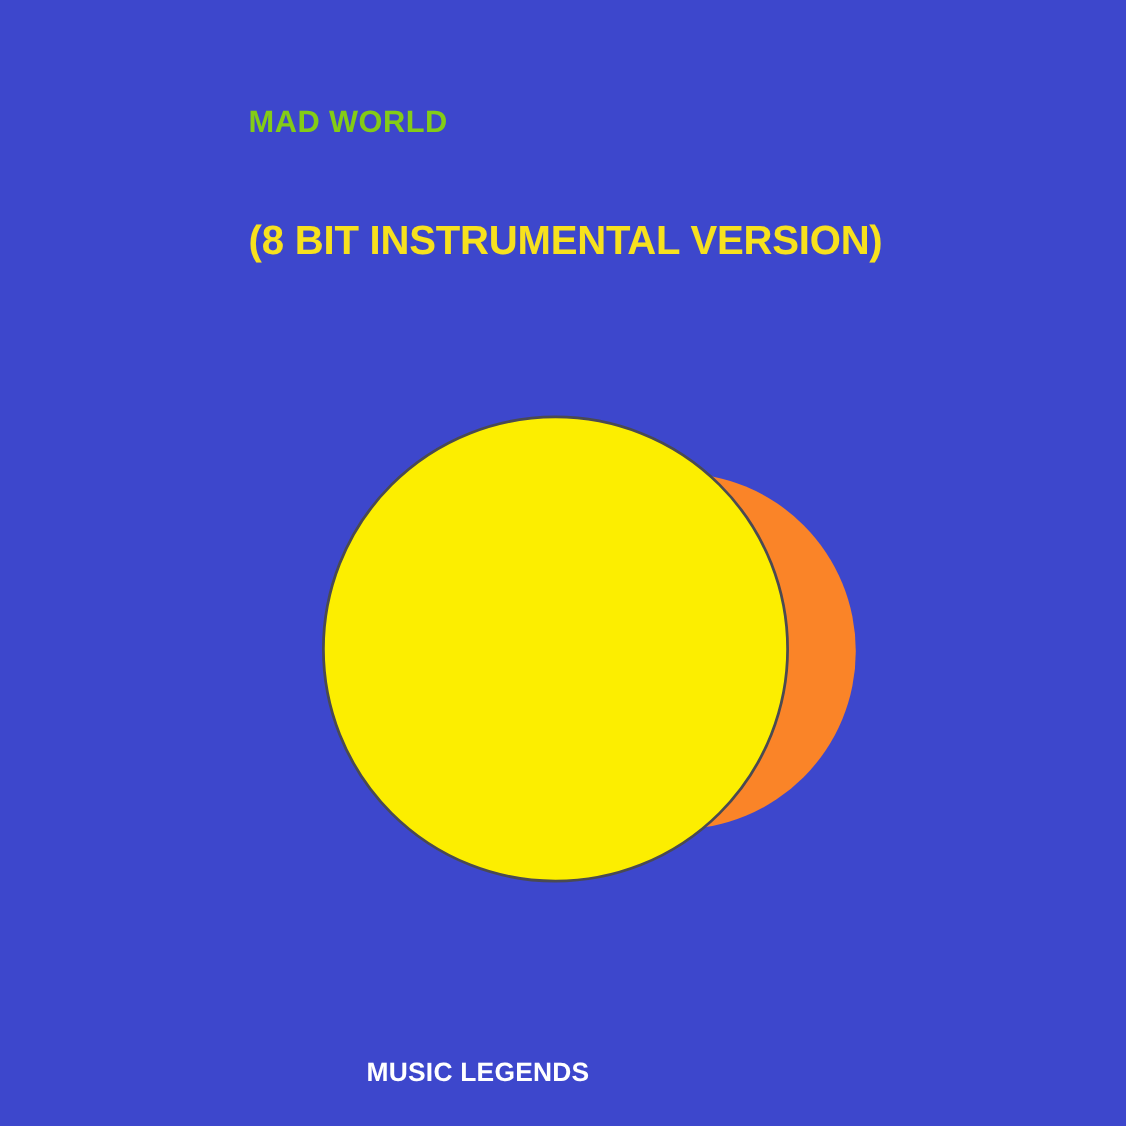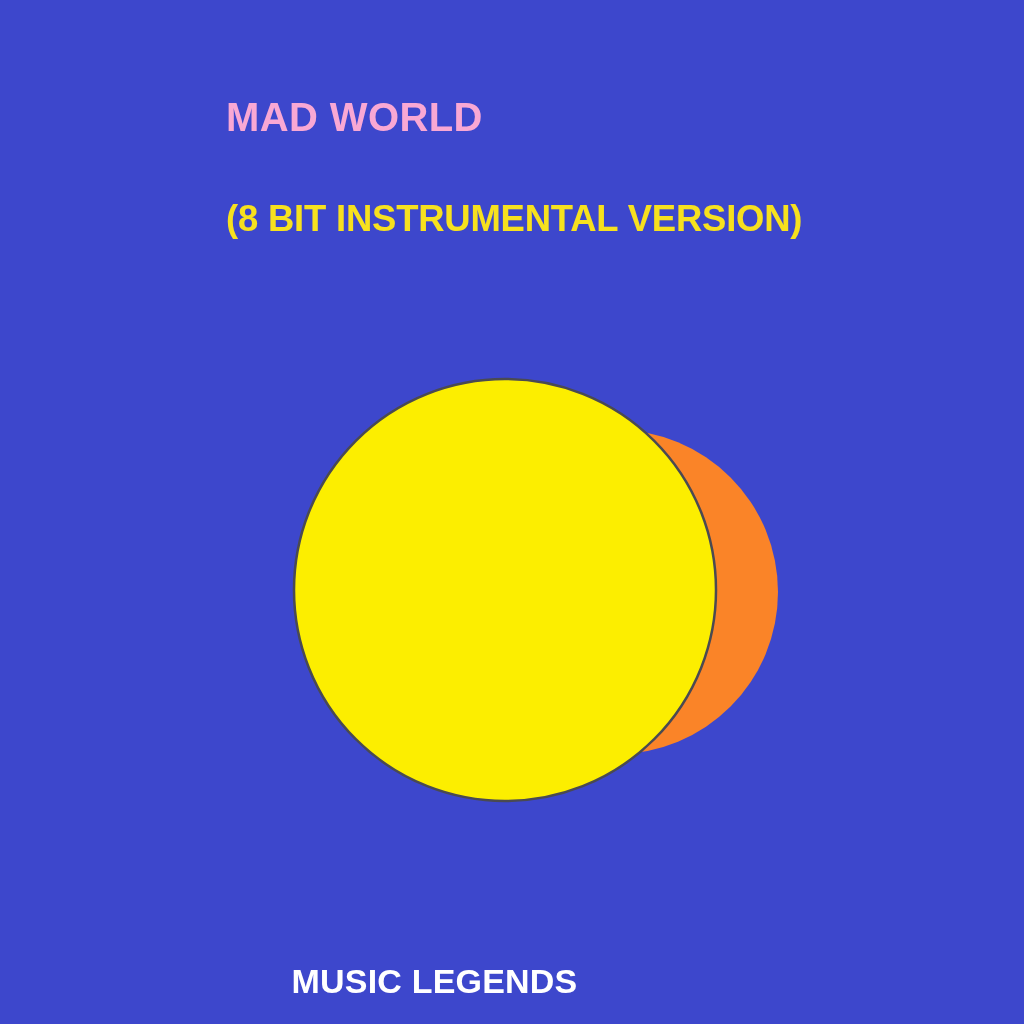--- a/index.html
+++ b/index.html
@@ -29,24 +29,24 @@
 
   
   .title-block {
     position: absolute;
     left: 226px;
     top: 96px;
     width: 700px;
   }
   .cover-title {
     margin: 0;
-    color: #f9a8d4;
+    color: #84cc16;
     font-family: "Liberation Sans", sans-serif;
     font-weight: bold;
-    font-size: 40px;
+    font-size: 28px;
     letter-spacing: 0.4px;
     line-height: 1.05;
     white-space: nowrap;
   }
   .cover-subtitle {
     position: absolute;
     left: 0px;
     top: 104px;
     margin: 0;
     color: #F7E11E;
@@ -64,21 +64,21 @@
     position: absolute;
     left: 0;
     right: 0;
     top: 962px;
     text-align: center;
     padding-right: 155px;
     margin: 0;
     color: #FFFFFF;
     font-family: "Liberation Sans", sans-serif;
     font-weight: bold;
-    font-size: 34px;
+    font-size: 24px;
     letter-spacing: 0.2px;
     white-space: nowrap;
   }
 </style>
 </head>
 <body>
 
 <div id="cover">
 
   <svg id="artwork" viewBox="0 0 1024 1024" xmlns="http://www.w3.org/2000/svg" aria-hidden="true">

